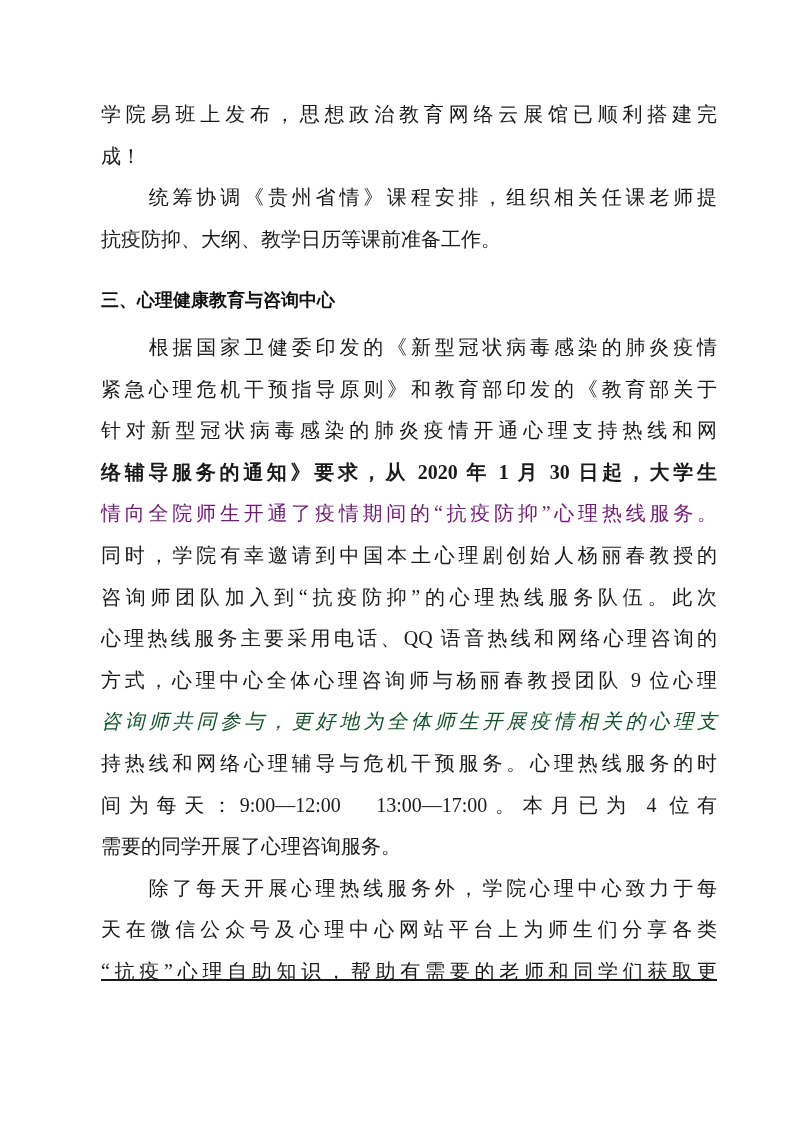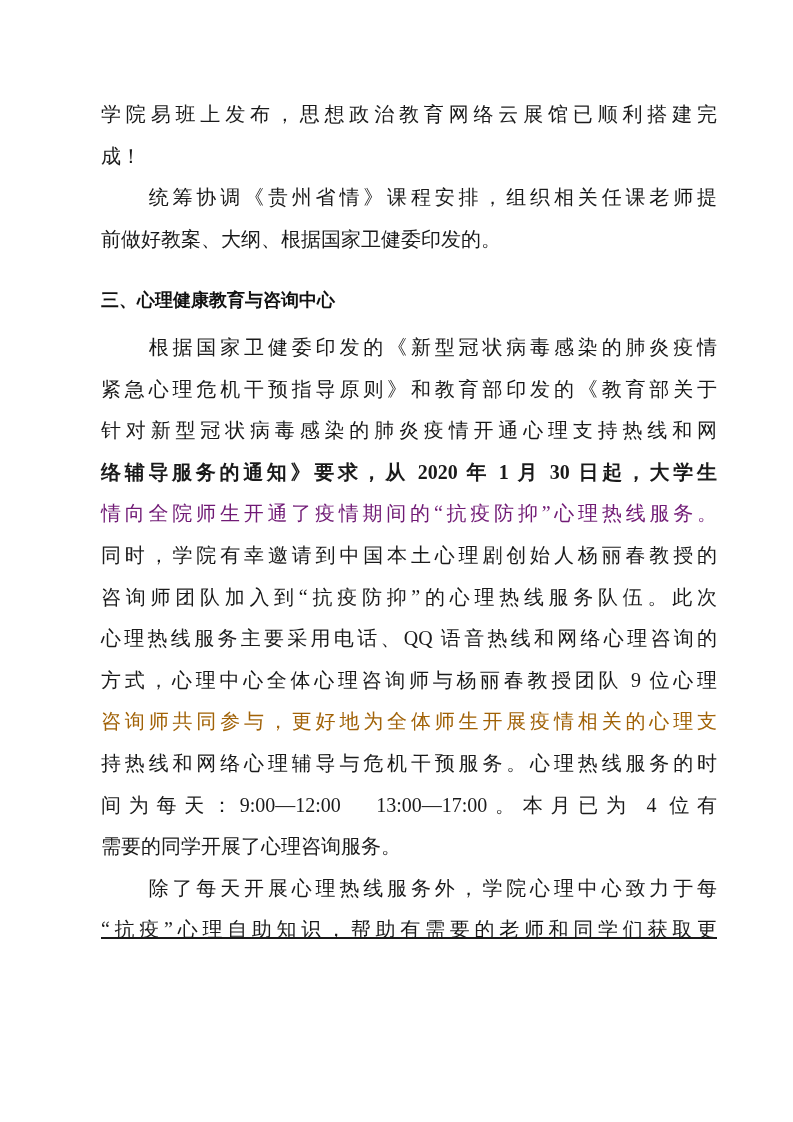--- a/index.html
+++ b/index.html
@@ -46,31 +46,32 @@
   }
 </style>
 </head>
 <body>
 
 <div class="page" style="background: rgb(255, 255, 255);">
   <div class="content" id="content">
       <div class="line body-justified" style="color: rgb(26, 26, 26);">学院易班上发布，思想政治教育网络云展馆已顺利搭建完</div>
       <div class="line body-left" style="color: rgb(26, 26, 26);">成！</div>
       <div class="line body-justified" style="color: rgb(26, 26, 26);">　　统筹协调《贵州省情》课程安排，组织相关任课老师提</div>
-      <div class="line body-left" style="color: rgb(26, 26, 26);">前做好教案、大纲、根据国家卫健委印发的。</div>
+      <div class="line body-left" style="color: rgb(26, 26, 26);">抗疫防抑、大纲、教学日历等课前准备工作。</div>
       <div class="heading" style="color: rgb(17, 17, 17);">三、心理健康教育与咨询中心</div>
       <div class="line body-justified" style="color: rgb(26, 26, 26);">　　根据国家卫健委印发的《新型冠状病毒感染的肺炎疫情</div>
       <div class="line body-justified" style="color: rgb(26, 26, 26);">紧急心理危机干预指导原则》和教育部印发的《教育部关于</div>
       <div class="line body-justified" style="color: rgb(26, 26, 26);">针对新型冠状病毒感染的肺炎疫情开通心理支持热线和网</div>
       <div class="line body-justified" style="color: rgb(26, 26, 26); font-weight: bold;">络辅导服务的通知》要求，从 2020 年 1 月 30 日起，大学生</div>
       <div class="line body-justified" style="color: #701a75;">情向全院师生开通了疫情期间的“抗疫防抑”心理热线服务。</div>
       <div class="line body-justified" style="color: rgb(26, 26, 26);">同时，学院有幸邀请到中国本土心理剧创始人杨丽春教授的</div>
       <div class="line body-justified" style="color: rgb(26, 26, 26);">咨询师团队加入到“抗疫防抑”的心理热线服务队伍。此次</div>
       <div class="line body-justified" style="color: rgb(26, 26, 26);">心理热线服务主要采用电话、QQ 语音热线和网络心理咨询的</div>
       <div class="line body-justified" style="color: rgb(26, 26, 26);">方式，心理中心全体心理咨询师与杨丽春教授团队 9 位心理</div>
-      <div class="line body-justified" style="color: #a16207;">咨询师共同参与，更好地为全体师生开展疫情相关的心理支</div>
+      <div class="line body-justified" style="color: #14532d; font-style: italic;">咨询师共同参与，更好地为全体师生开展疫情相关的心理支</div>
       <div class="line body-justified" style="color: rgb(26, 26, 26);">持热线和网络心理辅导与危机干预服务。心理热线服务的时</div>
       <div class="line body-justified" style="color: rgb(26, 26, 26);">间为每天：9:00—12:00　13:00—17:00。本月已为 4 位有</div>
       <div class="line body-left" style="color: rgb(26, 26, 26);">需要的同学开展了心理咨询服务。</div>
       <div class="line body-justified" style="color: rgb(26, 26, 26);">　　除了每天开展心理热线服务外，学院心理中心致力于每</div>
+      <div class="line body-justified" style="color: rgb(26, 26, 26);">天在微信公众号及心理中心网站平台上为师生们分享各类</div>
       <div class="line body-justified" style="color: rgb(26, 26, 26); text-decoration: underline;">“抗疫”心理自助知识，帮助有需要的老师和同学们获取更</div>
     </div>
 </div>
 
 </body></html>

